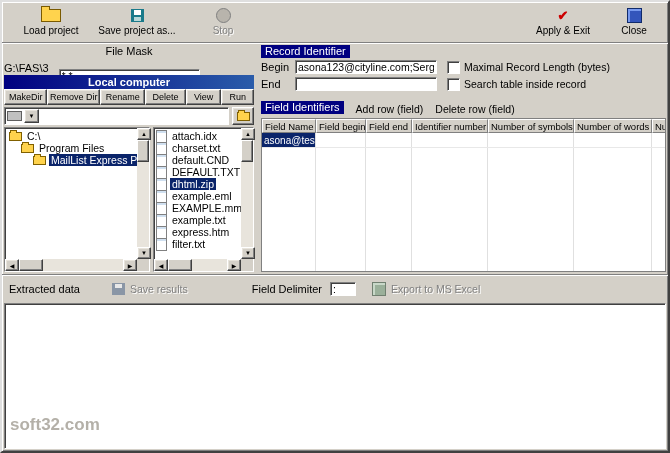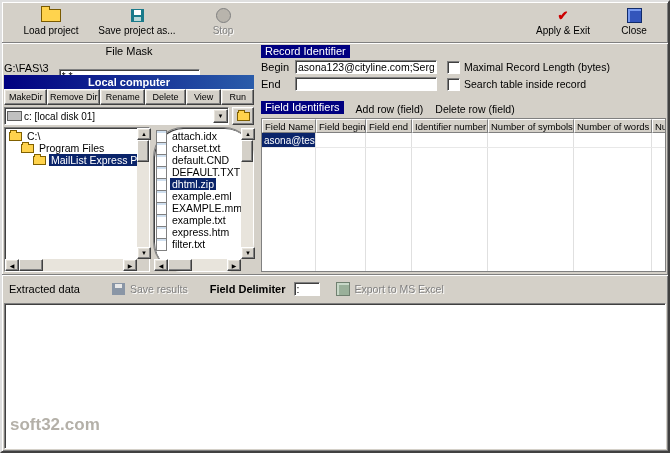--- a/index.html
+++ b/index.html
@@ -64,21 +64,21 @@
   .folder-ic{width:13px;height:9px;background:#ffd34d;border:1px solid #806000;position:relative;flex:0 0 13px;box-sizing:border-box;}
   .folder-ic::before{content:"";position:absolute;top:-3px;left:0;width:5px;height:2px;
              background:#ffd34d;border:1px solid #806000;border-bottom:none;}
   .file-ic{width:9px;height:11px;background:#fff;border:1px solid #808080;flex:0 0 9px;
            box-shadow:inset 0 2px 0 #d0e0f0;}
   .lists{flex:1;display:flex;gap:3px;min-height:0;}
   .listbox{display:grid;grid-template-columns:1fr 12px;grid-template-rows:1fr 12px;
            background:#fff;border:1px solid;border-color:#808080 #fff #fff #808080;
            box-shadow:inset 1px 1px 0 #404040;min-height:0;}
   .tree{flex:0 0 144px;width:144px;}
-  .filelist{flex:1;border-radius:30px;}
+  .filelist{flex:1;}
   .list-rows{grid-column:1;grid-row:1;overflow:hidden;padding:2px 0 0 2px;}
   .list-item{display:flex;align-items:center;gap:3px;height:12px;white-space:nowrap;font-size:10.5px;}
   .itm-label{padding:0 2px;}
   .itm-label.sel{background:#0a246a;color:#fff;}
   .vscroll{grid-column:2;grid-row:1;display:flex;flex-direction:column;background:#e8e4dc;}
   .hscroll{grid-column:1;grid-row:2;display:flex;background:#e8e4dc;}
   .sb-corner{grid-column:2;grid-row:2;background:#d4d0c8;}
   .sb-btn{width:12px;height:12px;font-size:6px;flex:0 0 12px;color:#000;}
   .sb-thumb-v{height:22px;flex:0 0 22px;background:#d4d0c8;border:1px solid;border-color:#fff #404040 #404040 #fff;box-shadow:inset -1px -1px 0 #808080;box-sizing:border-box;}
   .sb-thumb-h{width:24px;flex:0 0 24px;background:#d4d0c8;border:1px solid;border-color:#fff #404040 #404040 #fff;box-shadow:inset -1px -1px 0 #808080;box-sizing:border-box;}
@@ -110,21 +110,21 @@
   .c3{width:76px;flex:0 0 76px;} .c4{width:86px;flex:0 0 86px;} .c5{width:78px;flex:0 0 78px;}
   .c6{flex:1;border-right:none;}
   
   .bottom{flex:0 0 172px;display:flex;flex-direction:column;padding:2px;box-shadow:inset 0 1px 0 #fff;}
   .bottom-bar{flex:0 0 24px;display:flex;align-items:center;padding:0 5px;}
   .tool-link{display:flex;align-items:center;gap:5px;color:#808080;text-shadow:1px 1px 0 #fff;font-size:10.5px;}
   .icon-floppy-gray{width:13px;height:12px;background:#8a96a6;position:relative;flex:0 0 13px;}
   .icon-floppy-gray::before{content:"";position:absolute;top:1px;left:3px;right:3px;height:4px;background:#e8e8e8;}
   .icon-excel{width:12px;height:12px;background:#9ab09a;border:1px solid #708070;
               box-shadow:inset 2px 2px 0 #c8d8c8;flex:0 0 12px;}
-  .delim-label{font-weight:bold;padding-left:22px;}
+  .delim-label{font-weight:normal;margin-left:42px;padding-left:22px;}
   .delim-input{width:26px;height:14px;margin-left:8px;text-align:left;}
   .extract-area{flex:1;margin-top:2px;}
   .watermark{position:absolute;left:8px;bottom:16px;font-size:17px;font-weight:bold;
              color:#b4b0a8;text-shadow:1px 1px 1px rgba(255,255,255,.8);z-index:5;}
 </style>
 </head>
 <body>
 
 <div class="window">
 
@@ -174,21 +174,20 @@
         <button class="btn3d" style="flex:1.1">MakeDir</button>
         <button class="btn3d" style="flex:1.45">Remove Dir</button>
         <button class="btn3d" style="flex:1.15">Rename</button>
         <button class="btn3d" style="flex:1">Delete</button>
         <button class="btn3d" style="flex:0.8">View</button>
         <button class="btn3d" style="flex:0.7">Run</button>
       </div>
       <div class="drive-row">
         <div class="combo sunkenbox">
           <span class="disk-icon"></span>
-          <span class="combo-text">c: [local disk 01]</span>
           <button class="btn3d combo-btn">▼</button>
         </div>
         <button class="btn3d folder-btn">
           <span class="folder-ic"></span>
         </button>
       </div>
 
       <div class="lists">
 
         <div class="listbox tree">

